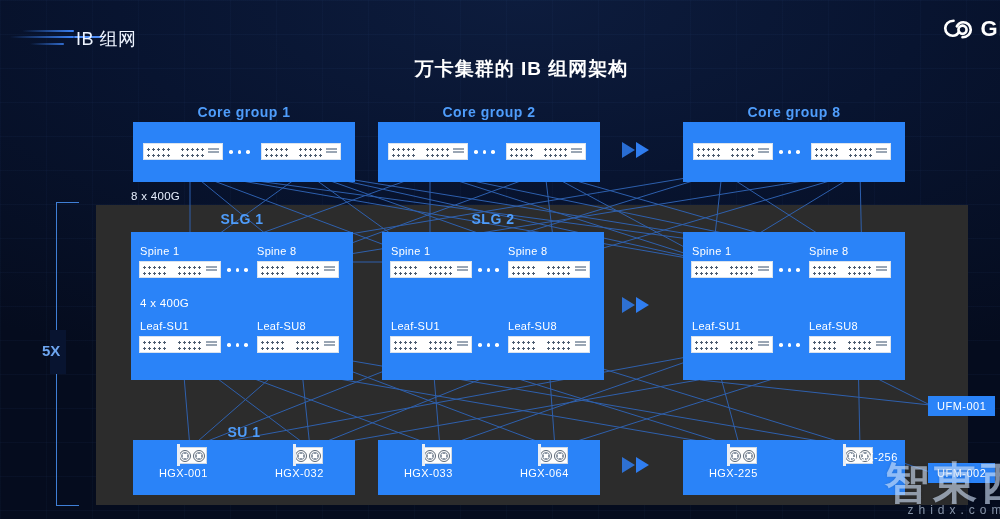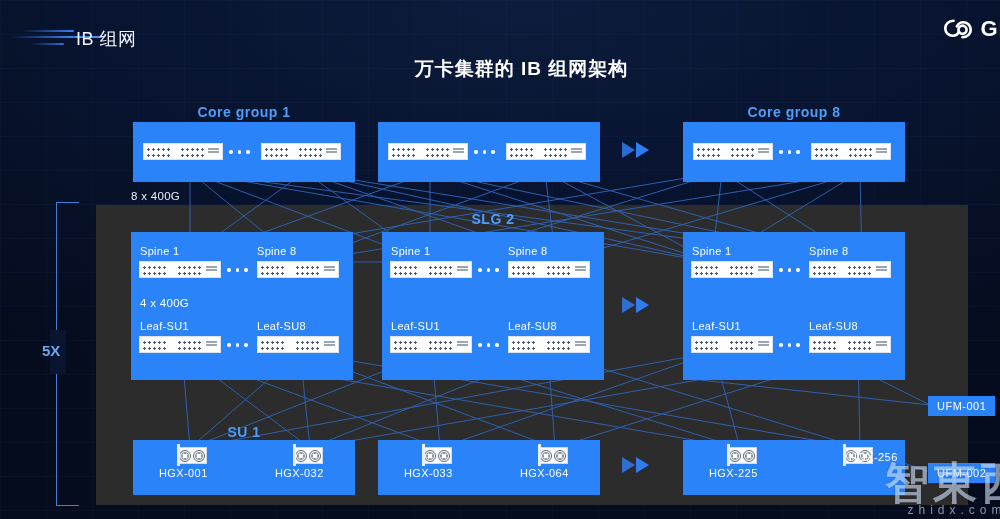--- a/index.html
+++ b/index.html
@@ -222,20 +222,21 @@
         <i></i>
     </div>
     <div class="sw" style="left:128px;top:21px;width:80px;height:17px;">
       <div class="ports"></div>
         <div class="gap"></div>
         <div class="ports"></div>
         <div class="blk"></div>
     </div>
   </div>
 
+  <div class="glabel" style="left:378px;top:104px;width:222px;">Core group 2</div>
   <div class="gbox" style="left:378px;top:122px;width:222px;height:60px;">
     <div class="sw" style="left:10px;top:21px;width:80px;height:17px;">
       <div class="ports"></div>
         <div class="gap"></div>
         <div class="ports"></div>
         <div class="blk"></div>
     </div>
     <div class="dots" style="left:96px;top:28px;">
       <i></i>
         <i></i>
@@ -272,20 +273,21 @@
     <div class="sw" style="left:128px;top:21px;width:80px;height:17px;">
       <div class="ports"></div>
         <div class="gap"></div>
         <div class="ports"></div>
         <div class="blk"></div>
     </div>
   </div>
 
   <div class="ann" style="left:131px;top:190px;">8 x 400G</div>
 
+  <div class="glabel" style="left:131px;top:211px;width:222px;">SLG 1</div>
   <div class="gbox slg" style="left:131px;top:232px;width:222px;height:148px;">
     <div class="dev-label" style="left:9px;top:13px;">Spine 1</div>
     <div class="sw" style="left:8px;top:29px;width:82px;height:17px;">
       <div class="ports"></div>
         <div class="gap"></div>
         <div class="ports"></div>
         <div class="blk"></div>
     </div>
     <div class="dots" style="left:96px;top:36px;">
       <i></i>

